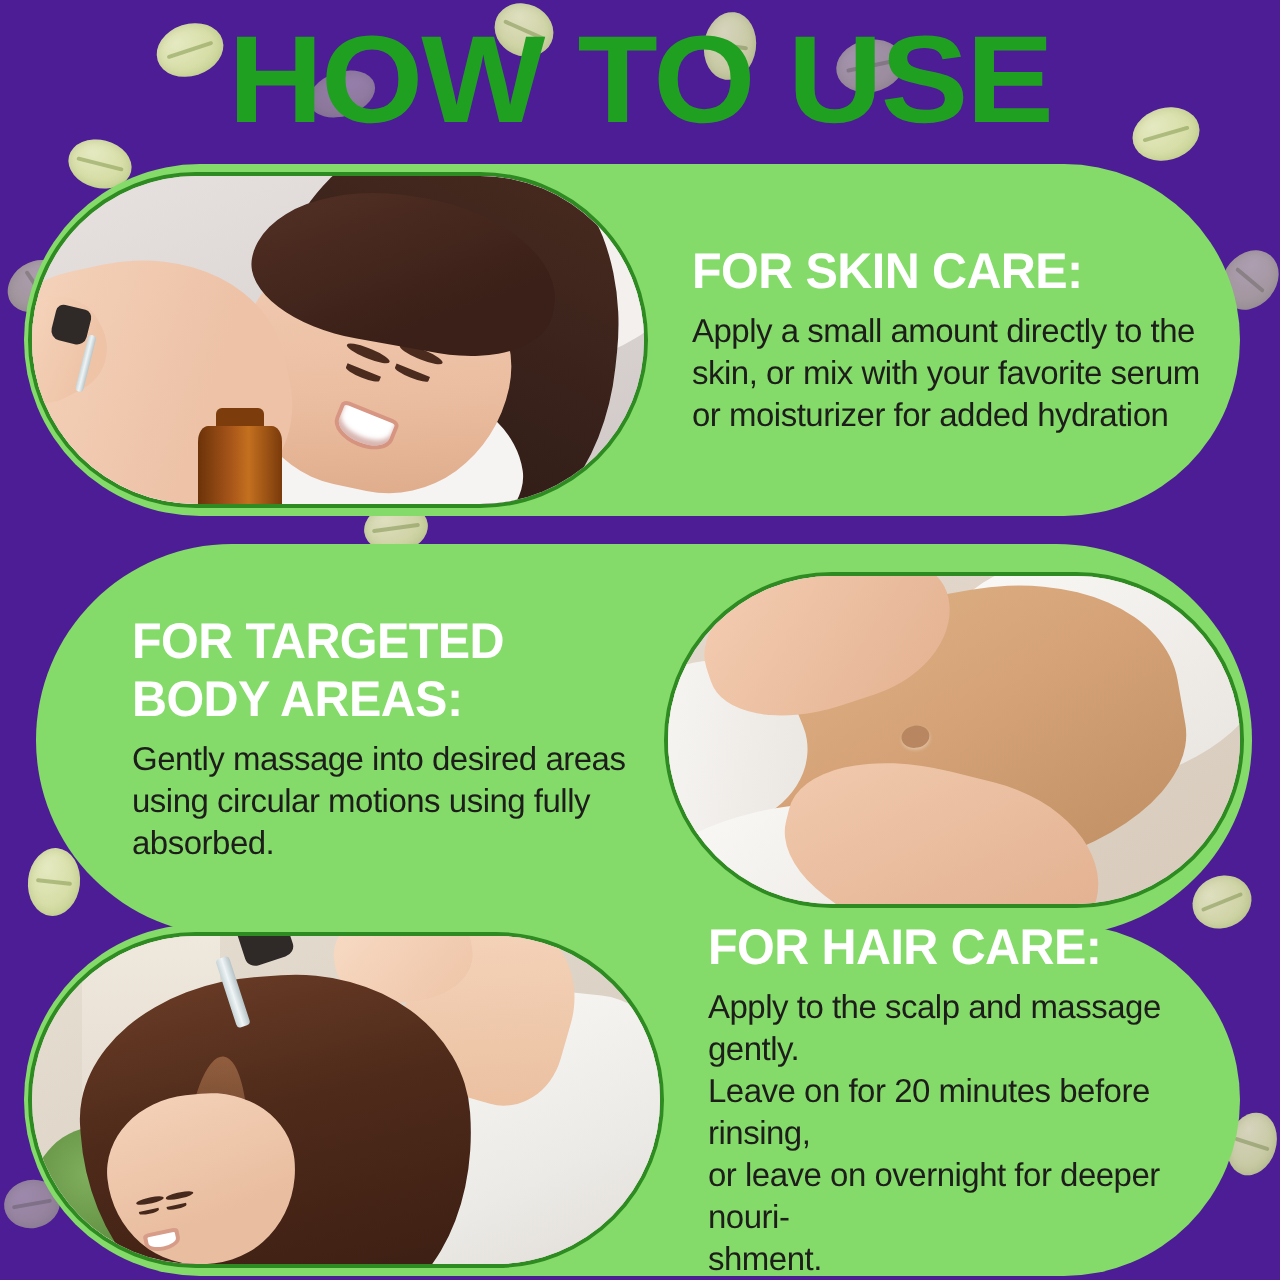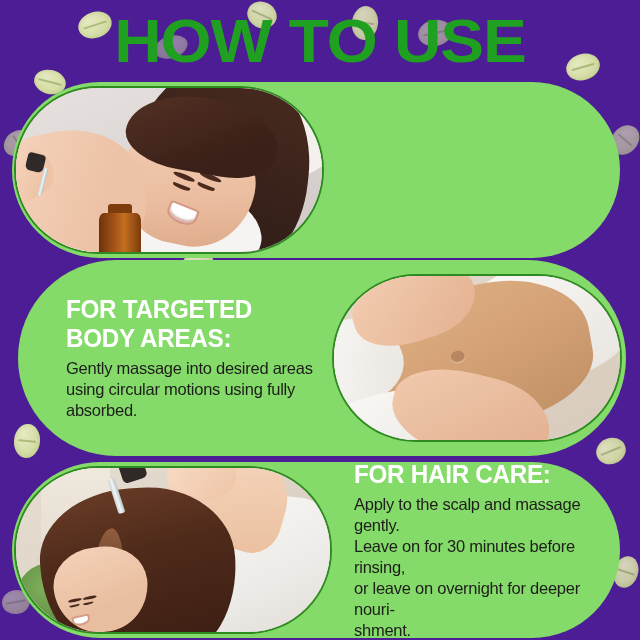--- a/index.html
+++ b/index.html
@@ -103,21 +103,21 @@
     font-size: 16.5px;
     line-height: 21px;
     letter-spacing: -0.25px;
     margin: 0;
     white-space: pre-line;
   }
 
   
   #panel-1 { left: 12px;  top: 82px;  width: 608px; height: 176px; }
   #panel-1 .photo { width: 310px; height: 168px; margin-left: 2px; }
-  #panel-2 { left: 18px;  top: 260px; width: 608px; height: 196px; }
+  #panel-2 { left: 18px;  top: 272px; width: 608px; height: 196px; }
   #panel-2 .photo { width: 290px; height: 168px; margin-right: 4px; }
   #panel-3 { left: 12px;  top: 462px; width: 608px; height: 176px; }
   #panel-3 .photo { width: 318px; height: 168px; margin-left: 2px; }
 
   
   .scene { position: absolute; inset: 0; }
 
   
   .s1 { background: linear-gradient(160deg,#e7e2e0 0%,#dcd6d4 45%,#cfc8c6 100%); }
   .s1 .robe {
@@ -356,20 +356,26 @@
         <div class="hair-front"></div>
         <div class="arm">
           <div class="hand"></div>
           <div class="dropper-tube"></div>
           <div class="dropper-cap"></div>
         </div>
         <div class="bottle-neck"></div>
         <div class="bottle"></div>
       </div>
     </div>
+    <div class="copy">
+      <p class="heading">FOR SKIN CARE:</p>
+      <p class="body-text">Apply a small amount directly to the
+skin, or mix with your favorite serum
+or moisturizer for added hydration</p>
+    </div>
   </div>
 
   <div class="panel reverse" id="panel-2">
     <div class="photo">
       <div class="scene s2">
         <div class="towel-top"></div>
         <div class="belly">
           <div class="navel"></div>
         </div>
         <div class="towel-left"></div>
@@ -408,19 +414,19 @@
           <div class="eye b"></div>
           <div class="smile"></div>
         </div>
         <div class="dropper-tube"></div>
         <div class="dropper-cap"></div>
       </div>
     </div>
     <div class="copy">
       <p class="heading">FOR HAIR CARE:</p>
       <p class="body-text">Apply to the scalp and massage gently.
-Leave on for 30 minutes before rinsing,
+Leave on for 20 minutes before rinsing,
 or leave on overnight for deeper nouri-
 shment.</p>
     </div>
   </div>
 
 </div>
 
 </body></html>

